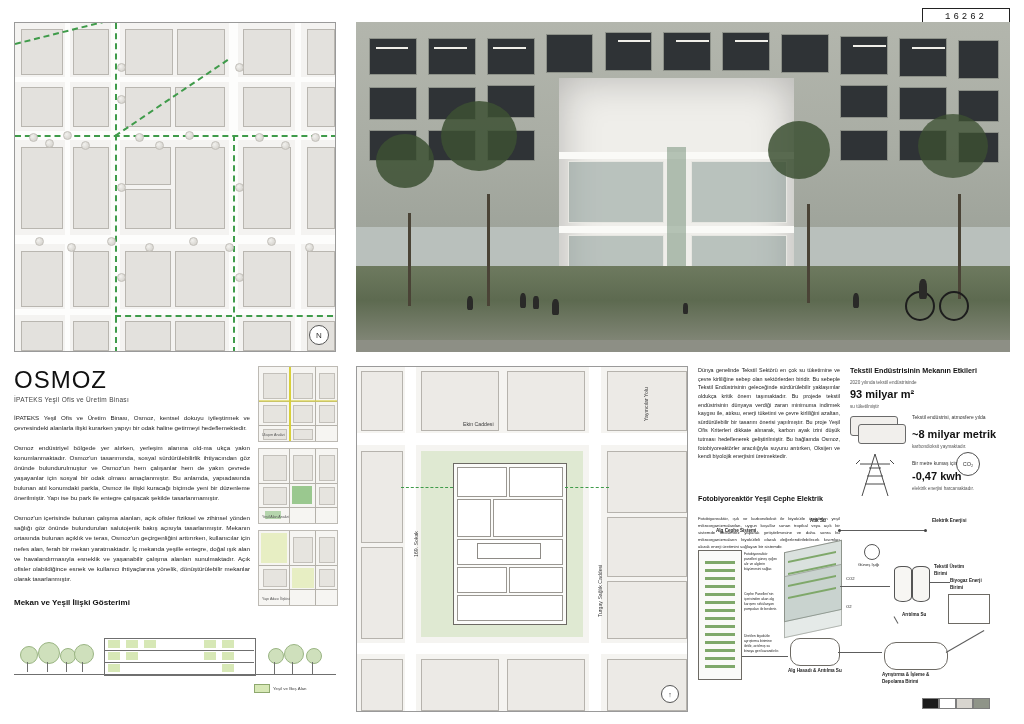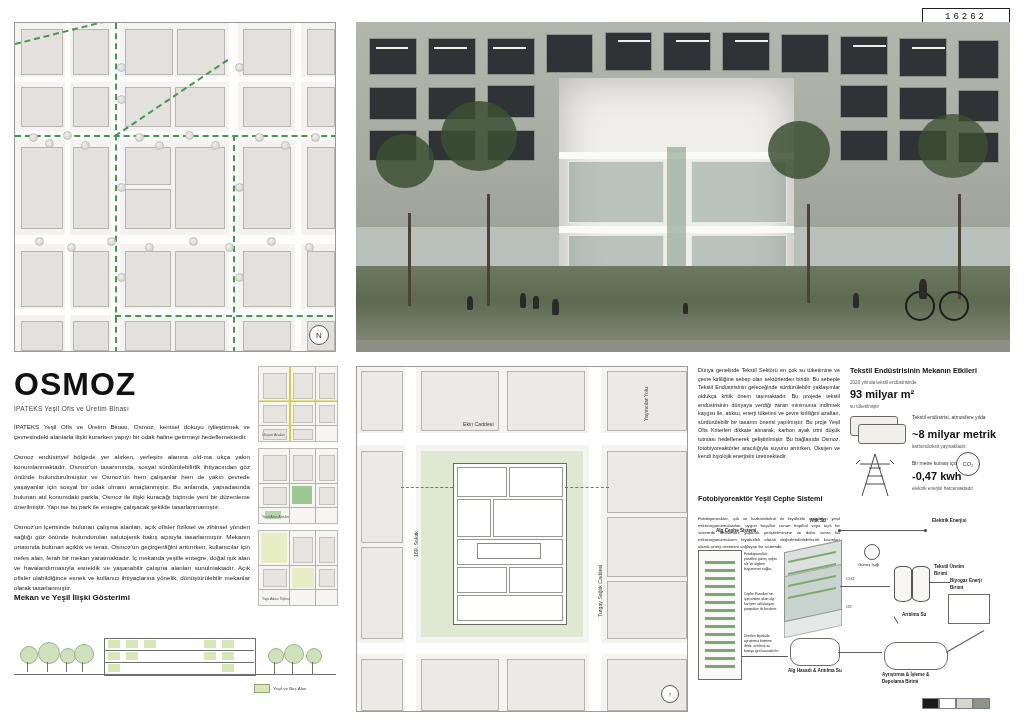--- a/index.html
+++ b/index.html
@@ -50,24 +50,24 @@
     background:linear-gradient(180deg,#6e7a5f 0%,#5d6a50 40%,#8a8d80 100%);}
   .path{position:absolute;bottom:0;left:0;width:100%;height:14%;background:#8d8f85;}
   .tree-big{position:absolute;border-radius:50%;background:rgba(60,80,50,.85);}
   .trunk{position:absolute;background:#4a4336;width:3px;}
   .person{position:absolute;background:#2a2a28;border-radius:40% 40% 20% 20%;}
   .cyclist{position:absolute;}
   .wheel{position:absolute;width:26px;height:26px;border:2px solid #1d1d1d;border-radius:50%;}
 
   
   #title-block{left:14px;top:366px;width:236px;}
-  #title-block .brand{font-size:32px;font-weight:bold;letter-spacing:1px;color:#111;}
+  #title-block .brand{font-size:24px;font-weight:normal;letter-spacing:1px;color:#111;}
   #title-block .sub{font-size:6.5px;color:#444;margin-top:2px;letter-spacing:.3px;}
   .body-par{font-size:6.2px;line-height:1.62;color:#222;text-align:justify;margin-top:10px;}
-  .sec-title{font-size:8px;font-weight:bold;color:#111;}
+  .sec-title{font-size:8px;font-weight:bold;color:#111;margin-top:14px;}
 
   
   #mini-col{left:258px;top:366px;width:78px;}
   .mini{width:78px;height:74px;border:.8px solid #bdbab4;background:#f6f5f2;position:absolute;overflow:hidden;}
   .mini .mblk{position:absolute;background:#e6e4df;border:.4px solid #c3c0ba;}
   .mini .mline{position:absolute;background:#b4b1aa;}
   .mini .hl{position:absolute;}
   .mini-label{position:absolute;font-size:3.6px;color:#555;}
 
   
@@ -448,21 +448,21 @@
     <div class="st-label vert" style="left:240px;top:250px;">Turgay Sağlık Caddesi</div>
     <div class="st-label vert" style="left:286px;top:54px;">Yayıncılar Yolu</div>
 
     <div class="circ-mark">↑</div>
   </div>
 
   <div class="panel" id="right-col">
 
     <div class="rc-par" style="position:absolute;left:0;top:0;width:142px;">Dünya genelinde Tekstil Sektörü en çok su tüketimine ve çevre kirliliğine sebep olan sektörlerden biridir. Bu sebeple Tekstil Endüstrisinin geleceğinde sürdürülebilir yaklaşımlar oldukça kritik önem taşımaktadır. Bu projede tekstil endüstrisinin dünyaya verdiği zararı minimuma indirmek kaygısı ile, atıksu, enerji tüketimi ve çevre kirliliğini azaltan, sürdürülebilir bir tasarım önerisi yapılmıştır. Bu proje Yeşil Ofis Kriterleri dikkate alınarak, karbon ayak izini düşük tutması hedeflenerek geliştirilmiştir. Bu bağlamda Osmoz, fotobiyoreaktörler aracılığıyla suyunu arıtırken, Oksijen ve kendi biyolojik enerjisini üretmektedir.</div>
 
-    <div class="rc-h" style="position:absolute;left:0;top:128px;width:142px;line-height:1.35;">Fotobiyoreaktör Yeşil Cephe Sistemi</div>
+    <div class="rc-h" style="position:absolute;left:0;top:128px;width:142px;line-height:1.35;">Fotobiyoreaktör Yeşil Cephe Elektrik</div>
     <div class="rc-par" style="position:absolute;left:0;top:150px;width:142px;font-size:4.3px;">Fotobiyoreaktör, ışık ve karbondioksit ile biyokütle üretebilen yeşil mikroorganizmalardan, uygun koşullar sunan tropikal veya açık bir sistemde fotosentez yaparak yetiştirilmesine ve daha sonra bu mikroorganizmaların biyokütleli olarak değerlendirilebilecek kısımları alarak enerji üretimini sağlayan bir sistemdir.</div>
 
     <div class="rc-h" style="position:absolute;left:152px;top:0;width:160px;">Tekstil Endüstrisinin Mekanın Etkileri</div>
     <div class="stat-sm" style="position:absolute;left:152px;top:14px;width:160px;">2020 yılında tekstil endüstrisinde</div>
     <div class="stat-big" style="position:absolute;left:152px;top:22px;">93 milyar m²</div>
     <div class="stat-sm" style="position:absolute;left:152px;top:38px;">su tüketilmiştir</div>
 
     <div class="roll" style="left:152px;top:50px;width:46px;height:18px;"></div>
     <div class="roll" style="left:160px;top:58px;width:46px;height:18px;"></div>
 

